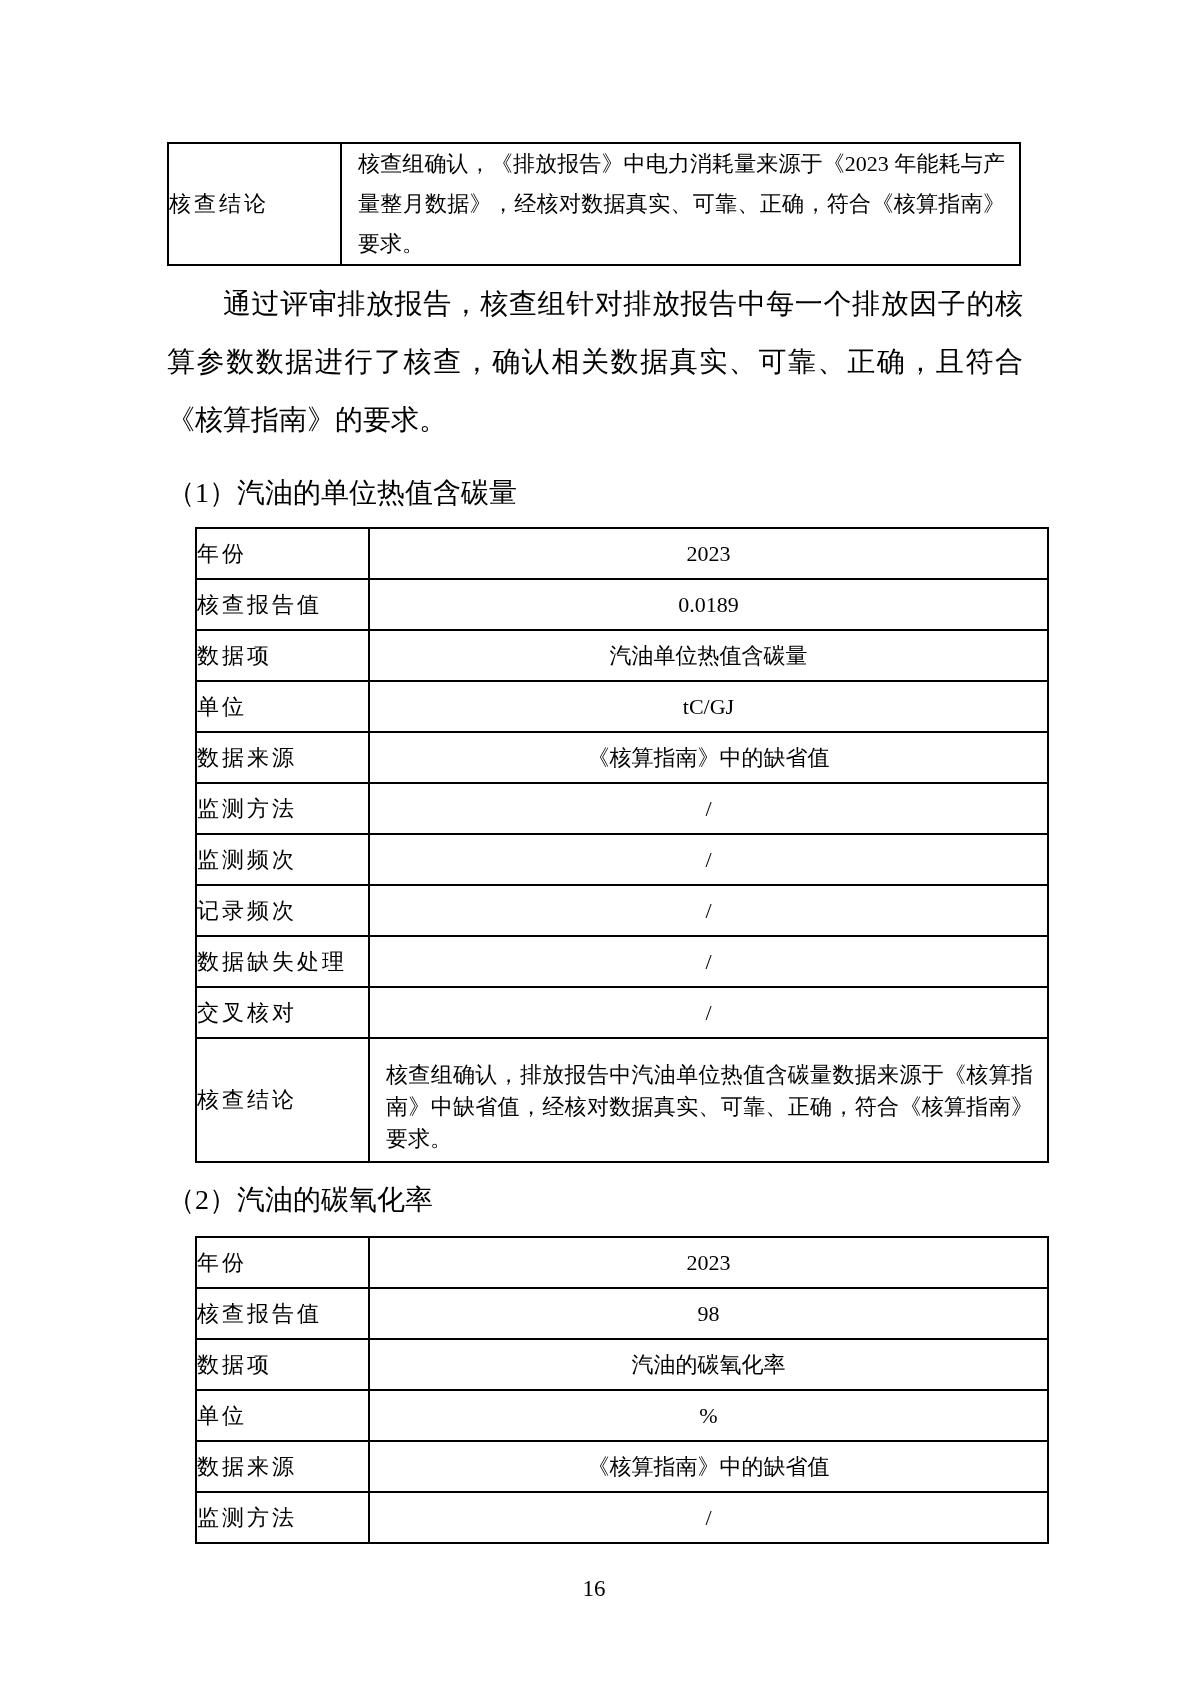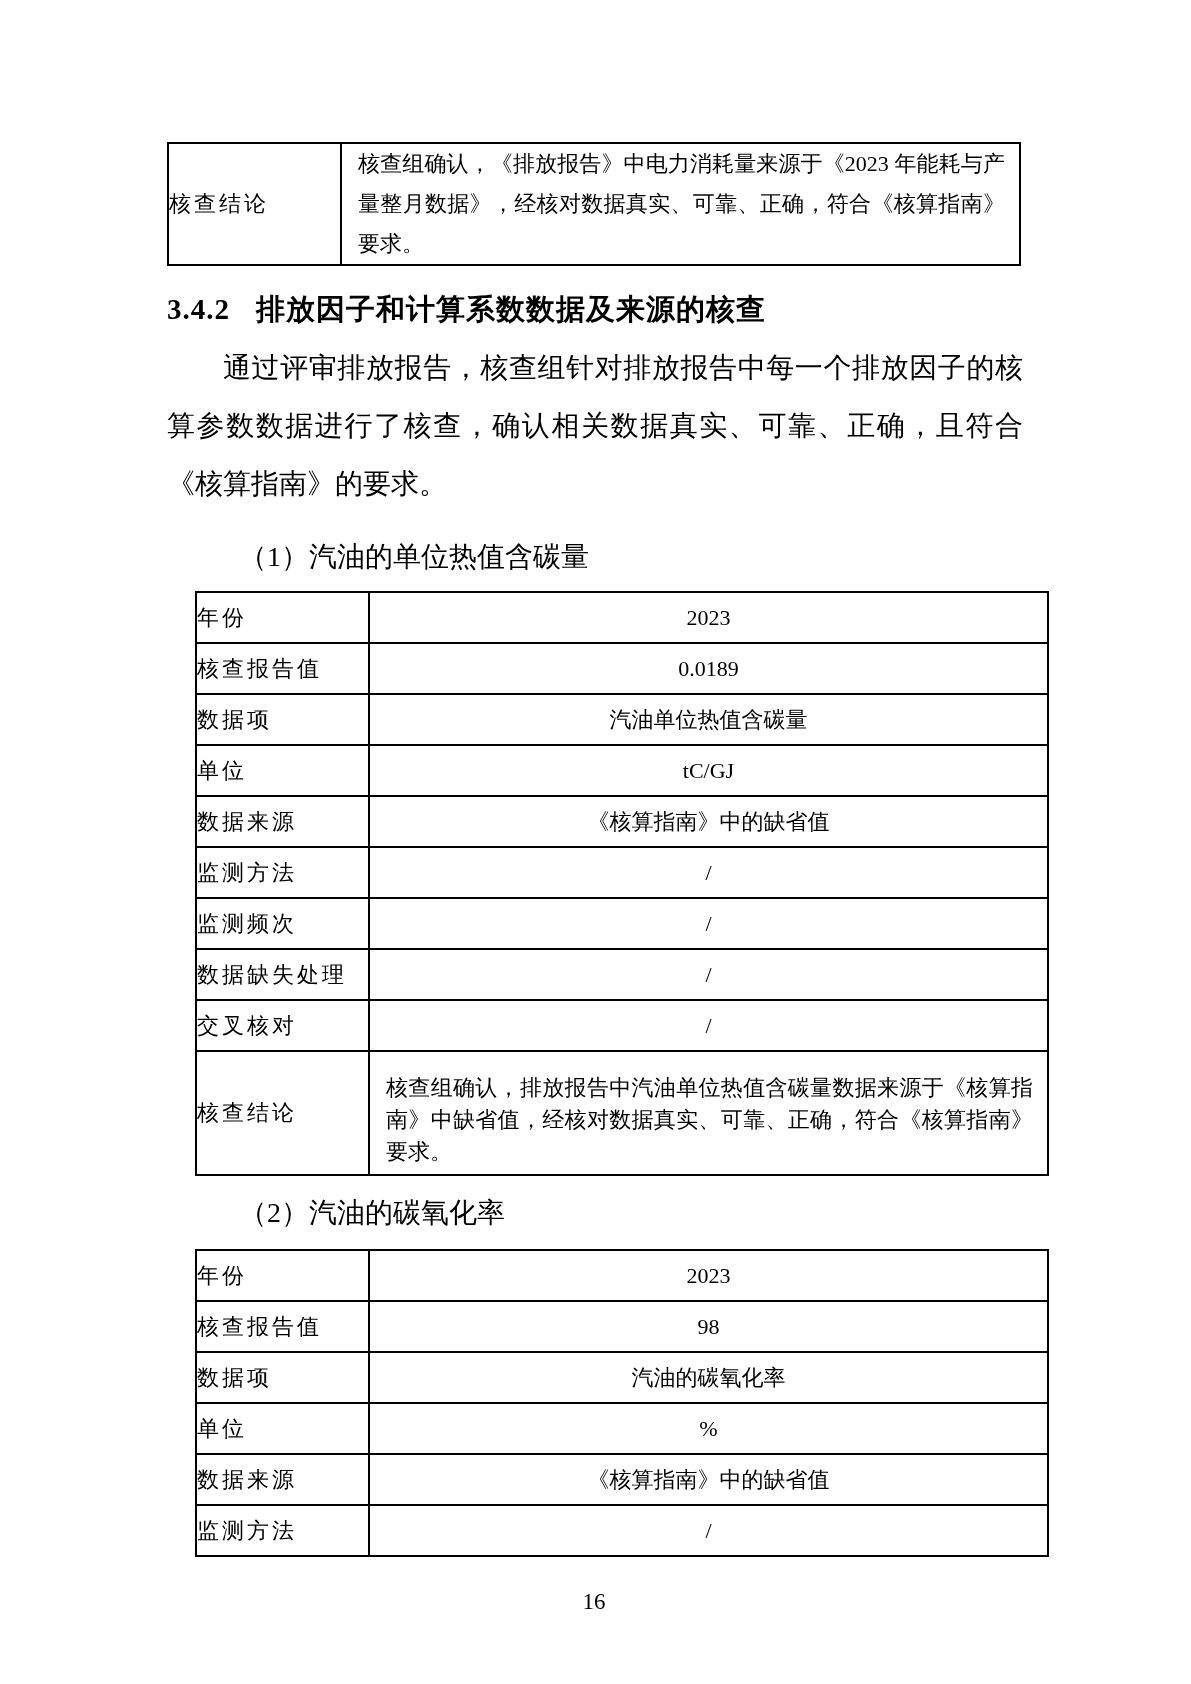--- a/index.html
+++ b/index.html
@@ -63,21 +63,20 @@
     margin-top: 9px;
     font-size: 28px;
     line-height: 58px;
     text-align: justify;
     text-indent: 2em;
     width: 856px;
   }
 
   .sub-heading {
     margin-top: 25px;
-    margin-left: 72px;
     font-size: 28px;
   }
   .table-block { margin-top: 15px; margin-left: 28px; }
   .table-block-2 { margin-top: 17px; }
   .sub-heading-2 { margin-top: 18px; }
 
   .page-footer {
     margin-top: 32px;
     width: 854px;
     text-align: center;
@@ -94,23 +93,20 @@
       <table class="kv-table top-frag-table">
         <tbody>
           <tr>
             <td class="label-cell">核查结论</td>
             <td class="conclusion-cell">核查组确认，《排放报告》中电力消耗量来源于《2023 年能耗与产量整月数据》，经核对数据真实、可靠、正确，符合《核算指南》要求。</td>
           </tr>
         </tbody>
       </table>
     </div>
 
-    <div class="section-heading">
-      <span class="sec-num">3.4.2</span><span>排放因子和计算系数数据及来源的核查</span>
-    </div>
 
     <p class="body-paragraph">通过评审排放报告，核查组针对排放报告中每一个排放因子的核算参数数据进行了核查，确认相关数据真实、可靠、正确，且符合《核算指南》的要求。</p>
 
     <div class="sub-heading">（1）汽油的单位热值含碳量</div>
 
     <div class="table-block">
       <table class="kv-table">
         <tbody>
           <tr class="simple-row">
             <td class="label-cell">年份</td>
@@ -131,20 +127,24 @@
           <tr class="simple-row">
             <td class="label-cell">数据来源</td>
             <td class="value-cell">《核算指南》中的缺省值</td>
           </tr>
           <tr class="simple-row">
             <td class="label-cell">监测方法</td>
             <td class="value-cell">/</td>
           </tr>
           <tr class="simple-row">
             <td class="label-cell">监测频次</td>
+            <td class="value-cell">/</td>
+          </tr>
+          <tr class="simple-row">
+            <td class="label-cell">记录频次</td>
             <td class="value-cell">/</td>
           </tr>
           <tr class="simple-row">
             <td class="label-cell">数据缺失处理</td>
             <td class="value-cell">/</td>
           </tr>
           <tr class="simple-row">
             <td class="label-cell">交叉核对</td>
             <td class="value-cell">/</td>
           </tr>

